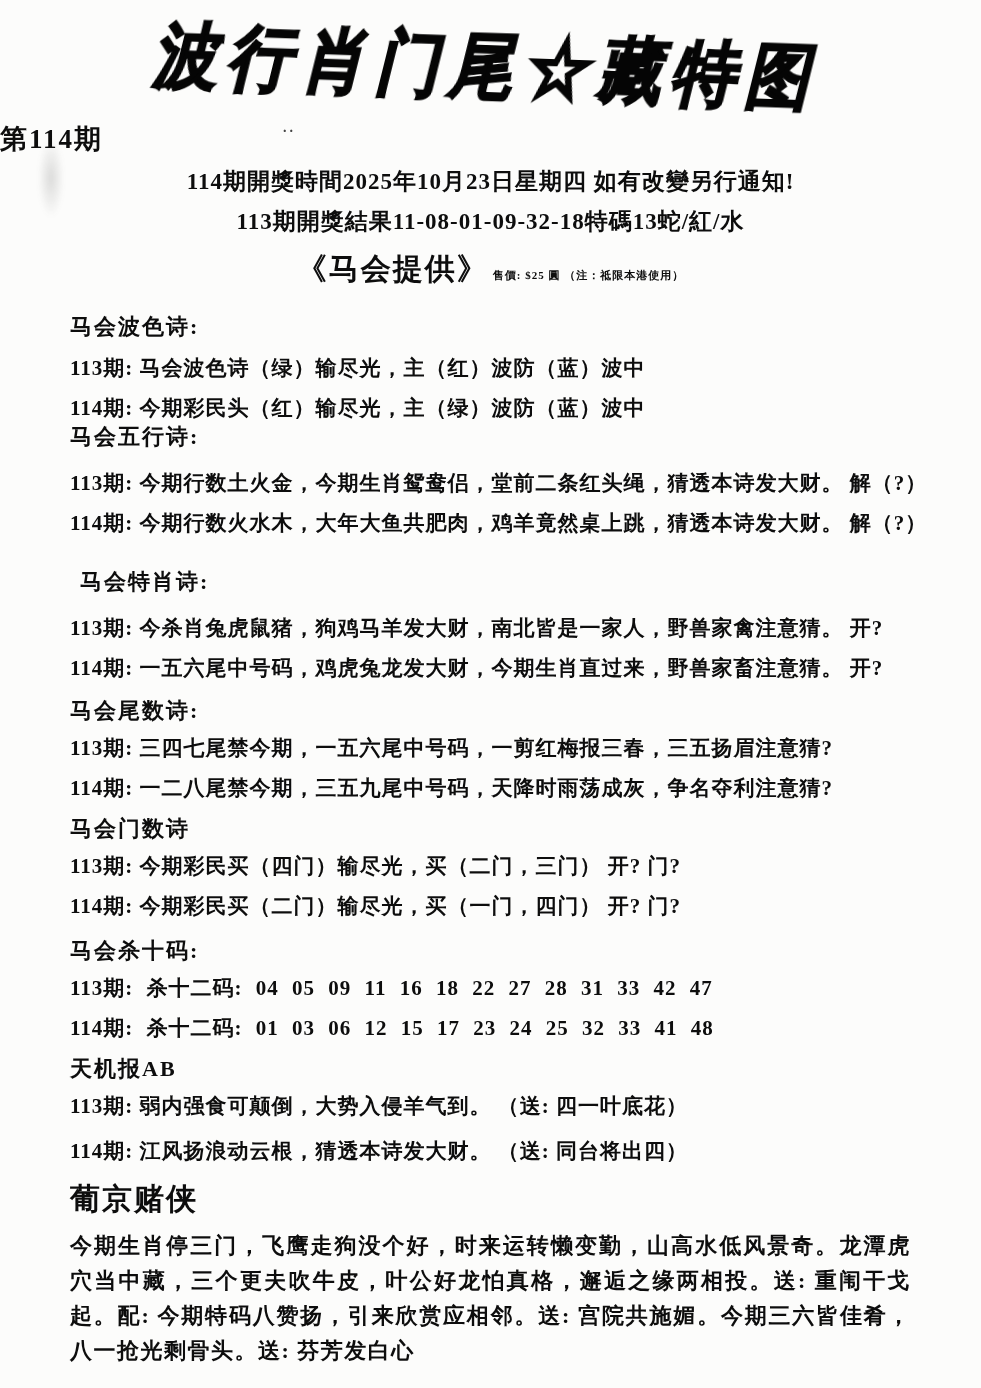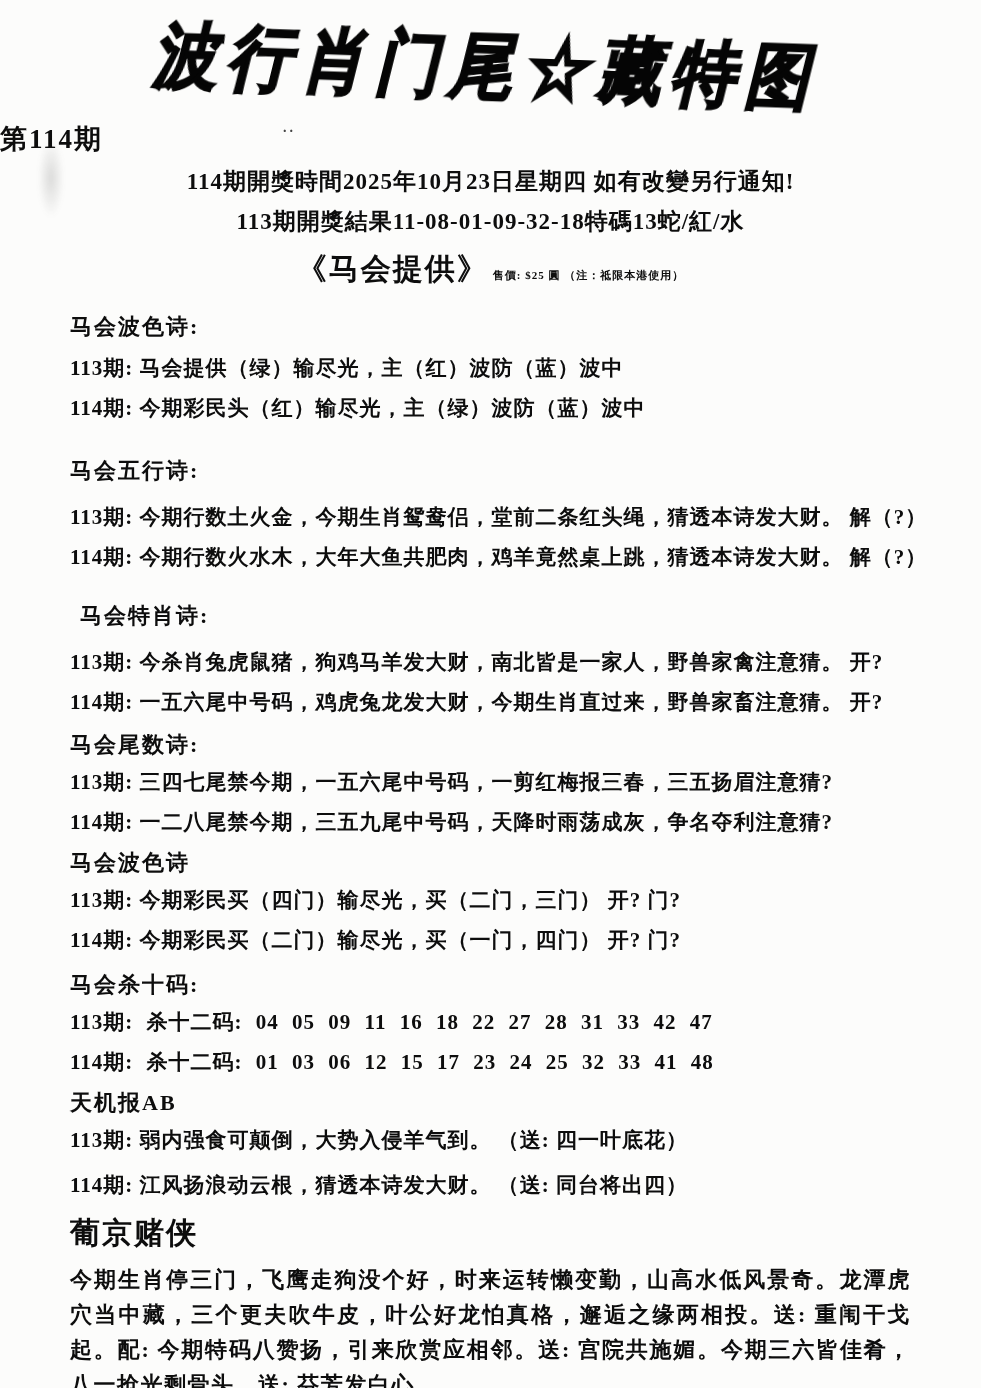--- a/index.html
+++ b/index.html
@@ -37,21 +37,21 @@
   .issue { text-align:left; font-size:27px; margin-top:10px; letter-spacing:2px; }
   .meta-line { text-align:center; font-size:23px; margin-top:9px; letter-spacing:1px; }
   .provider-line { text-align:center; margin-top:12px; white-space:nowrap; }
   .provider { font-size:30px; letter-spacing:2px; }
   .price-note { font-size:11px; letter-spacing:1px; }
   
   .content { padding:0 70px; }
   .sec-heading { font-size:22px; letter-spacing:2px; }
   .sec-line { font-size:21px; letter-spacing:1px; white-space:nowrap; }
   .mt-22 { margin-top:22px; }  .mt-30 { margin-top:30px;margin-left:10px; }
-  .mt-34 { margin-top:34px; }  .mt-14 { margin-top:14px; }
+  .mt-34 { }  .mt-14 { margin-top:14px; }
   .mt-12 { margin-top:12px; }  .mt-16 { margin-top:16px; }  .mt-8  { margin-top:8px; }
   .gap-line { margin-top:12px; }
   .gap-line-lg { margin-top:17px; }
   .num-line { word-spacing:7px; }
   
   .pujing-heading { font-size:30px; margin-top:14px; letter-spacing:2px; }
   .pujing-text {
     margin-top:8px; font-size:22px; line-height:35px;
     text-align:justify; letter-spacing:1.5px;
   }
@@ -69,36 +69,36 @@
 <div class="meta-line">114期開獎時間2025年10月23日星期四 如有改變另行通知!</div>
 <div class="meta-line">113期開獎結果11-08-01-09-32-18特碼13蛇/紅/水</div>
 <div class="provider-line">
   <span class="provider">《马会提供》</span>
   <span class="price-note">售價: $25 圓 （注：祗限本港使用）</span>
 </div>
 
 <div class="content">
 
   <div class="sec-heading mt-22">马会波色诗:</div>
-  <div class="sec-line gap-line">113期: 马会提供（绿）输尽光，主（红）波防（蓝）波中</div>
+  <div class="sec-line gap-line">113期: 马会波色诗（绿）输尽光，主（红）波防（蓝）波中</div>
   <div class="sec-line gap-line">114期: 今期彩民头（红）输尽光，主（绿）波防（蓝）波中</div>
 
   <div class="sec-heading mt-34">马会五行诗:</div>
   <div class="sec-line gap-line-lg">113期: 今期行数土火金，今期生肖鸳鸯侣，堂前二条红头绳，猜透本诗发大财。 解（?）</div>
   <div class="sec-line gap-line">114期: 今期行数火水木，大年大鱼共肥肉，鸡羊竟然桌上跳，猜透本诗发大财。 解（?）</div>
 
   <div class="sec-heading mt-30">马会特肖诗:</div>
   <div class="sec-line gap-line-lg">113期: 今杀肖兔虎鼠猪，狗鸡马羊发大财，南北皆是一家人，野兽家禽注意猜。 开?</div>
   <div class="sec-line gap-line">114期: 一五六尾中号码，鸡虎兔龙发大财，今期生肖直过来，野兽家畜注意猜。 开?</div>
 
   <div class="sec-heading mt-14">马会尾数诗:</div>
   <div class="sec-line mt-8">113期: 三四七尾禁今期，一五六尾中号码，一剪红梅报三春，三五扬眉注意猜?</div>
   <div class="sec-line gap-line">114期: 一二八尾禁今期，三五九尾中号码，天降时雨荡成灰，争名夺利注意猜?</div>
 
-  <div class="sec-heading mt-12">马会波色诗</div>
+  <div class="sec-heading mt-12">马会门数诗</div>
   <div class="sec-line mt-8">113期: 今期彩民买（四门）输尽光，买（二门，三门） 开? 门?</div>
   <div class="sec-line gap-line">114期: 今期彩民买（二门）输尽光，买（一门，四门） 开? 门?</div>
 
   <div class="sec-heading mt-16">马会杀十码:</div>
   <div class="sec-line num-line mt-8">113期: 杀十二码: 04 05 09 11 16 18 22 27 28 31 33 42 47</div>
   <div class="sec-line num-line gap-line">114期: 杀十二码: 01 03 06 12 15 17 23 24 25 32 33 41 48</div>
 
   <div class="sec-heading mt-12">天机报AB</div>
   <div class="sec-line mt-8">113期: 弱内强食可颠倒，大势入侵羊气到。 （送: 四一叶底花）</div>
   <div class="sec-line gap-line-lg">114期: 江风扬浪动云根，猜透本诗发大财。 （送: 同台将出四）</div>

